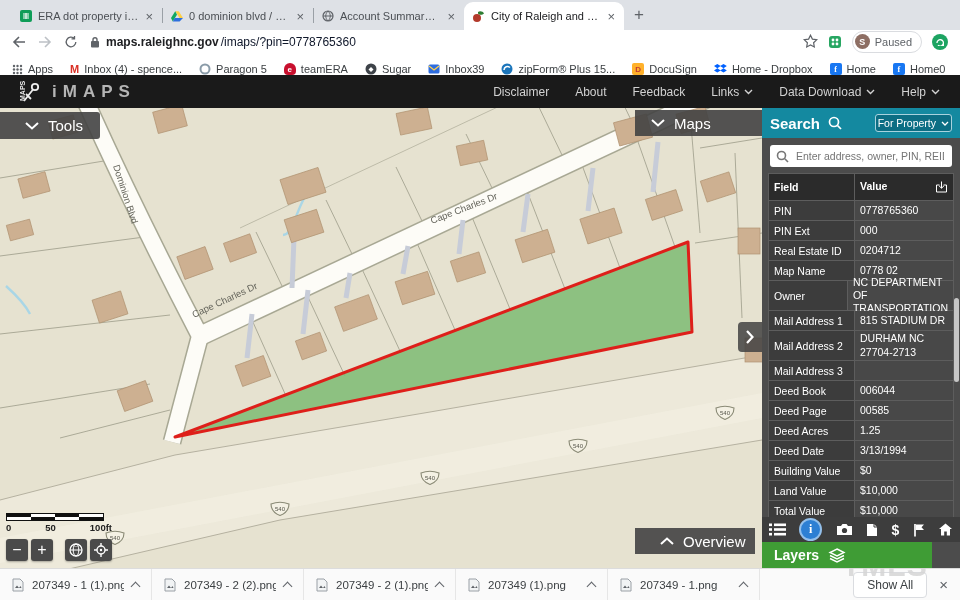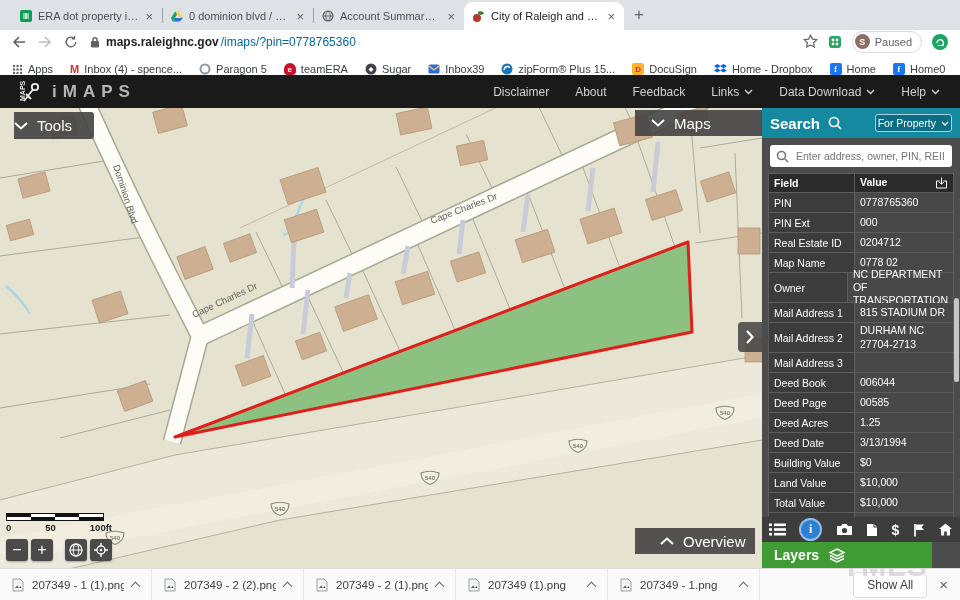--- a/index.html
+++ b/index.html
@@ -16,21 +16,21 @@
   .tab.active{background:#fff;border-radius:9px 9px 0 0;width:160px;color:#202124}
   .tab-sep{width:1px;height:15px;background:#9AA0A6;margin-bottom:7px}
   .t-close{color:#5F6368;font-size:13px;line-height:1;padding:0 1px}
   .newtab{font-size:17px;color:#5F6368;margin:0 0 5px 10px}
 
   
   .urlbar{position:absolute;top:30px;left:0;width:960px;height:23px;background:#fff;
           display:flex;align-items:center;padding:0 12px;box-sizing:border-box;gap:12px}
   .nav-ic{display:flex;align-items:center}
   .url{font-size:12px;color:#202124;display:flex;align-items:center;gap:6px}
-  .url .path{color:#0369a1}
+  .url .path{color:#0f172a}
   .url-right{margin-left:auto;display:flex;align-items:center;gap:10px}
   .pill{border:1.5px solid #DADCE0;border-radius:11px;height:18px;display:flex;
         align-items:center;gap:5px;padding:1px 9px 1px 2px}
   .avatar{width:15px;height:15px;border-radius:50%;background:#8D6E63;color:#fff;
           font-size:9px;display:flex;align-items:center;justify-content:center;font-weight:bold}
   .pill .p-label{font-size:11px;color:#5F6368}
   .green-dot{width:16px;height:16px;border-radius:50%;background:#1DA462;display:flex;
              align-items:center;justify-content:center}
 
   
@@ -45,21 +45,21 @@
   .appbar{position:absolute;top:75px;left:0;width:960px;height:33px;background:#1A1A1A;
           display:flex;align-items:center;padding:0 20px;box-sizing:border-box}
   .logo-text{color:#B5B5B5;font-size:17px;font-weight:bold;letter-spacing:6px;margin-left:8px}
   .appmenu{margin-left:auto;display:flex;gap:26px;align-items:center;font-size:12px;color:#D2D2D2}
   .appmenu .m-item{display:flex;gap:5px;align-items:center}
 
   
   .map{position:absolute;top:108px;left:0;width:762px;height:460px;background:#E6E2D0;overflow:hidden}
   .float-btn{position:absolute;background:rgba(66,66,66,.9);color:#fff;display:flex;
              align-items:center;gap:9px;font-size:15px;box-sizing:border-box}
-  #tools{left:14px;top:4px;width:80px;height:27px;border-radius:0 3px 3px 0;padding-left:0}
+  #tools{left:0;top:4px;width:100px;height:27px;border-radius:0 3px 3px 0;padding-left:25px}
   #mapsbtn{left:635px;top:2px;width:127px;height:26px;padding-left:16px}
   #overview{left:635px;top:420px;width:120px;height:26px;padding-left:25px}
   #panel-arrow{position:absolute;left:738px;top:214px;width:24px;height:30px;
                border-radius:4px 0 0 4px;background:rgba(66,66,66,.85);display:flex;
                align-items:center;justify-content:center}
   .scale{position:absolute;left:6px;top:405px}
   .scale-bar{display:flex;flex-direction:column;border:1px solid #111;width:96px}
   .scale-bar .r{display:flex;height:3px}
   .scale-bar .c{width:24px;height:3px}
   .sb-k{background:#111}.sb-w{background:#fff}
@@ -73,21 +73,21 @@
   
   .sidebar{position:absolute;left:762px;top:108px;width:198px;height:460px;background:#4C4C4C;z-index:5}
   .search-head{height:30px;background:#1489A0;display:flex;align-items:center;padding:0 8px;gap:8px}
   .search-title{color:#fff;font-weight:bold;font-size:15px}
   .scope-btn{margin-left:auto;background:#0C6E84;border:1px solid #A8D3DE;border-radius:3px;
              color:#fff;font-size:10.5px;padding:2px 2px;display:flex;gap:5px;align-items:center}
   .search-box{margin:7px 8px 6px;background:#fff;border-radius:3px;height:22px;display:flex;
               align-items:center;padding:0 6px;gap:5px}
   .search-box input{border:0;outline:0;flex:1;font-size:10.5px;color:#333;font-family:inherit;min-width:0}
   .ptable{margin:0 6px;border:1px solid #5D5D5D;font-size:10.5px;color:#fff}
-  .thead{display:flex;height:18px;font-weight:bold}
+  .thead{display:flex;height:26px;font-weight:bold}
   .thead .tf,.thead .tv{background:#2B2B2B}
   .tf{width:86px;padding:0 5px;display:flex;align-items:center;background:#3C3C3C;
       border-right:1px solid #5D5D5D;box-sizing:border-box}
   .tv{flex:1;padding:1px 5px;display:flex;align-items:center;background:#484848;
       box-sizing:border-box;line-height:1.25}
   .trow{display:flex;height:19px;border-top:1px solid #5D5D5D}
   .trow.tall{height:29px}
   .sb-scroll{position:absolute;right:1px;top:190px;width:5px;height:84px;background:#C6C6C6;border-radius:3px}
   .icon-row{position:absolute;left:0;top:409px;width:198px;height:25px;background:#3D3D3D;
             display:flex;align-items:center;justify-content:space-around}

